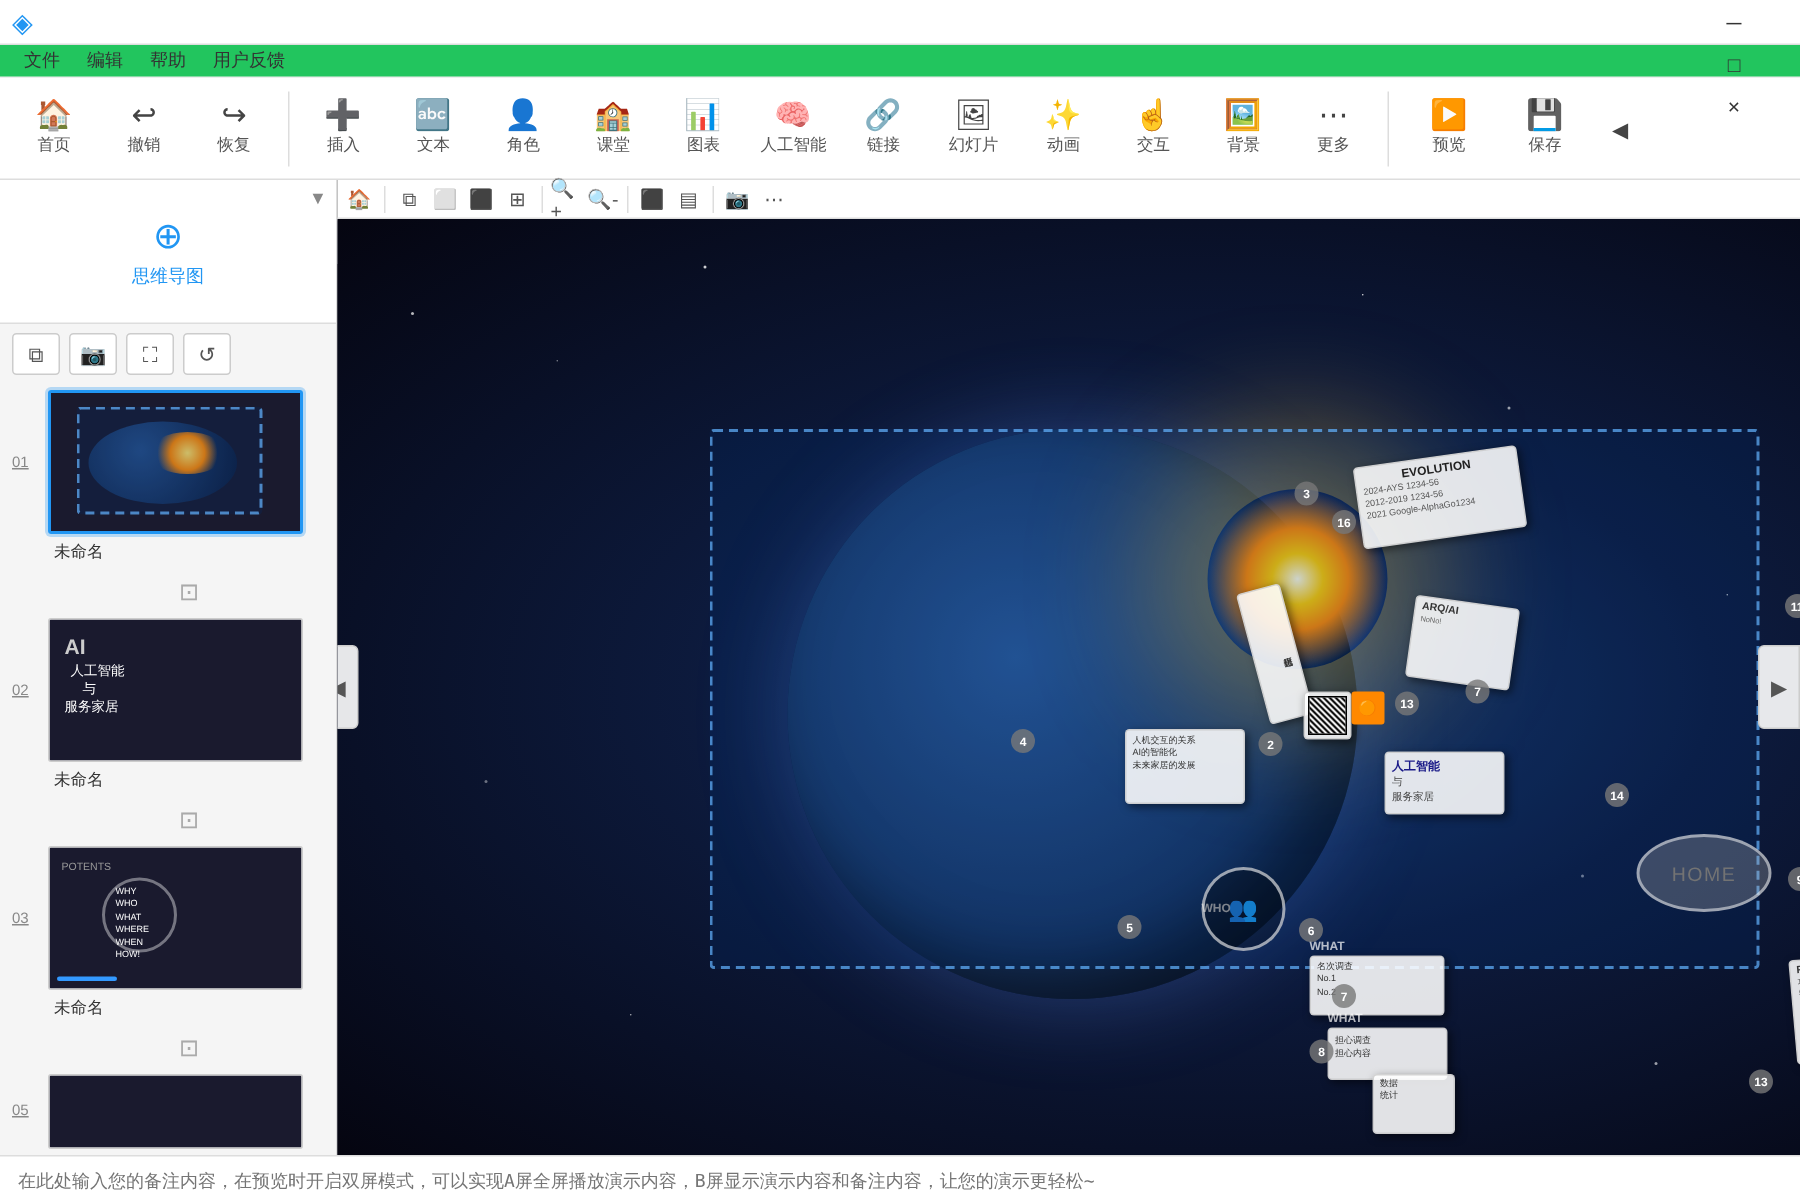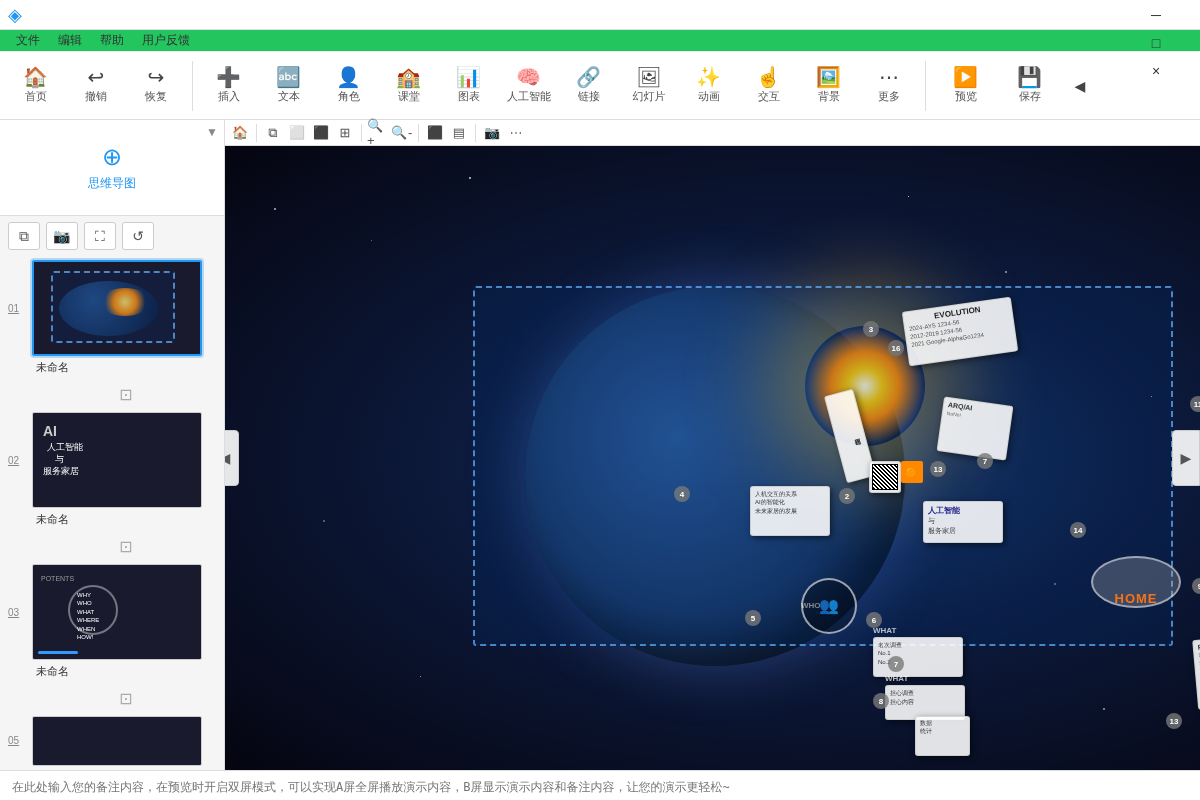--- a/index.html
+++ b/index.html
@@ -369,25 +369,25 @@
       font-size: 7px;
       color: rgba(255,255,255,0.8);
       background: rgba(0,0,0,0.3);
     }
     .home-oval {
       position: absolute;
       background: rgba(180,180,180,0.3);
       border: 2px solid rgba(255,255,255,0.5);
       border-radius: 50%;
       display: flex;
-      align-items: flex-end;
-      justify-content: center;
-      color: #f97316;
+      align-items: center;
+      justify-content: center;
+      color: #737373;
       font-size: 13px;
-      font-weight: bold;
+      font-weight: normal;
       letter-spacing: 1px;
     }
     .dashed-rect {
       position: absolute;
       border: 2px dashed rgba(100,180,255,0.7);
       background: rgba(0,50,120,0.2);
       border-radius: 3px;
     }
   </style>
 </head>

